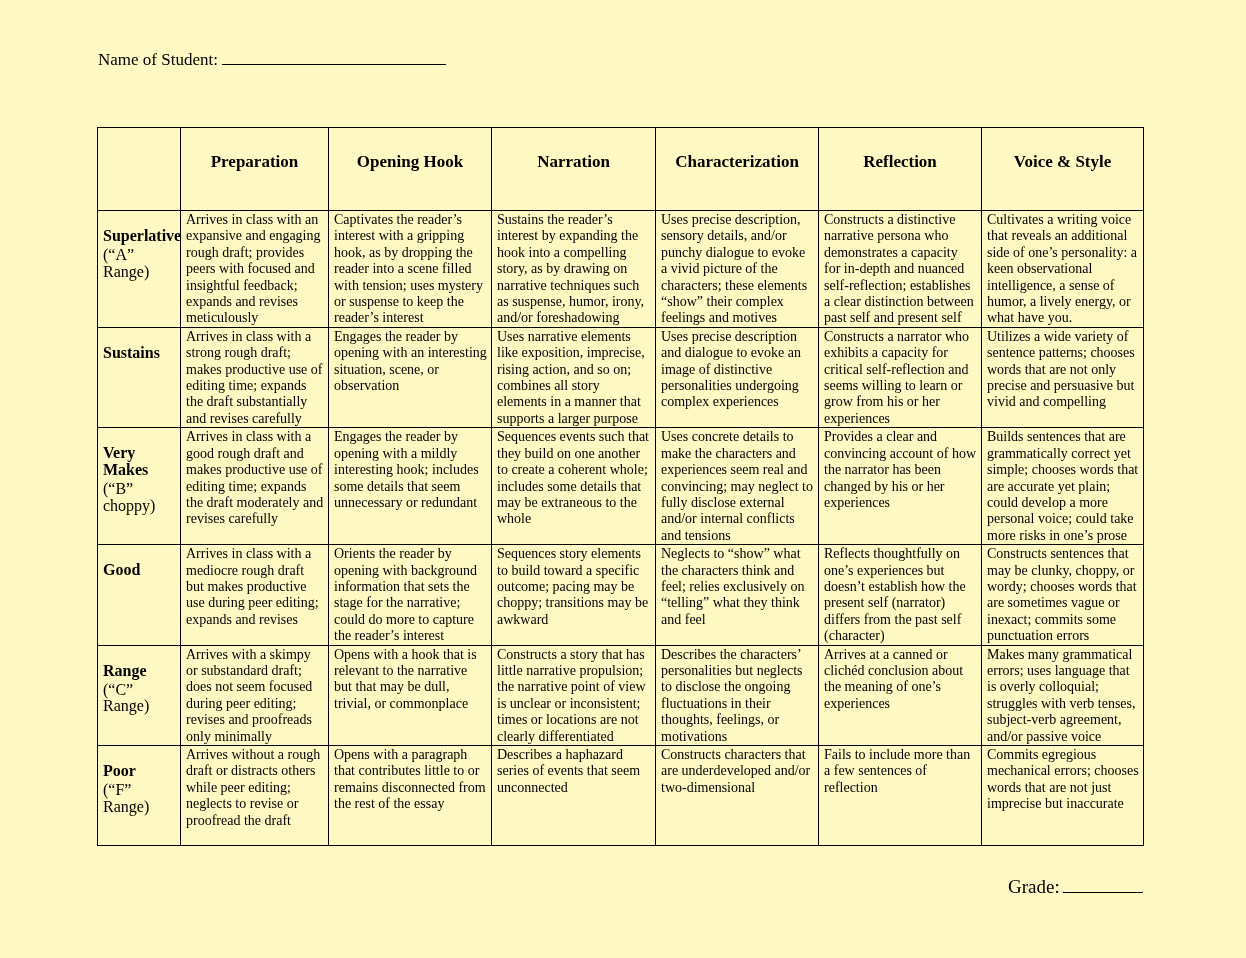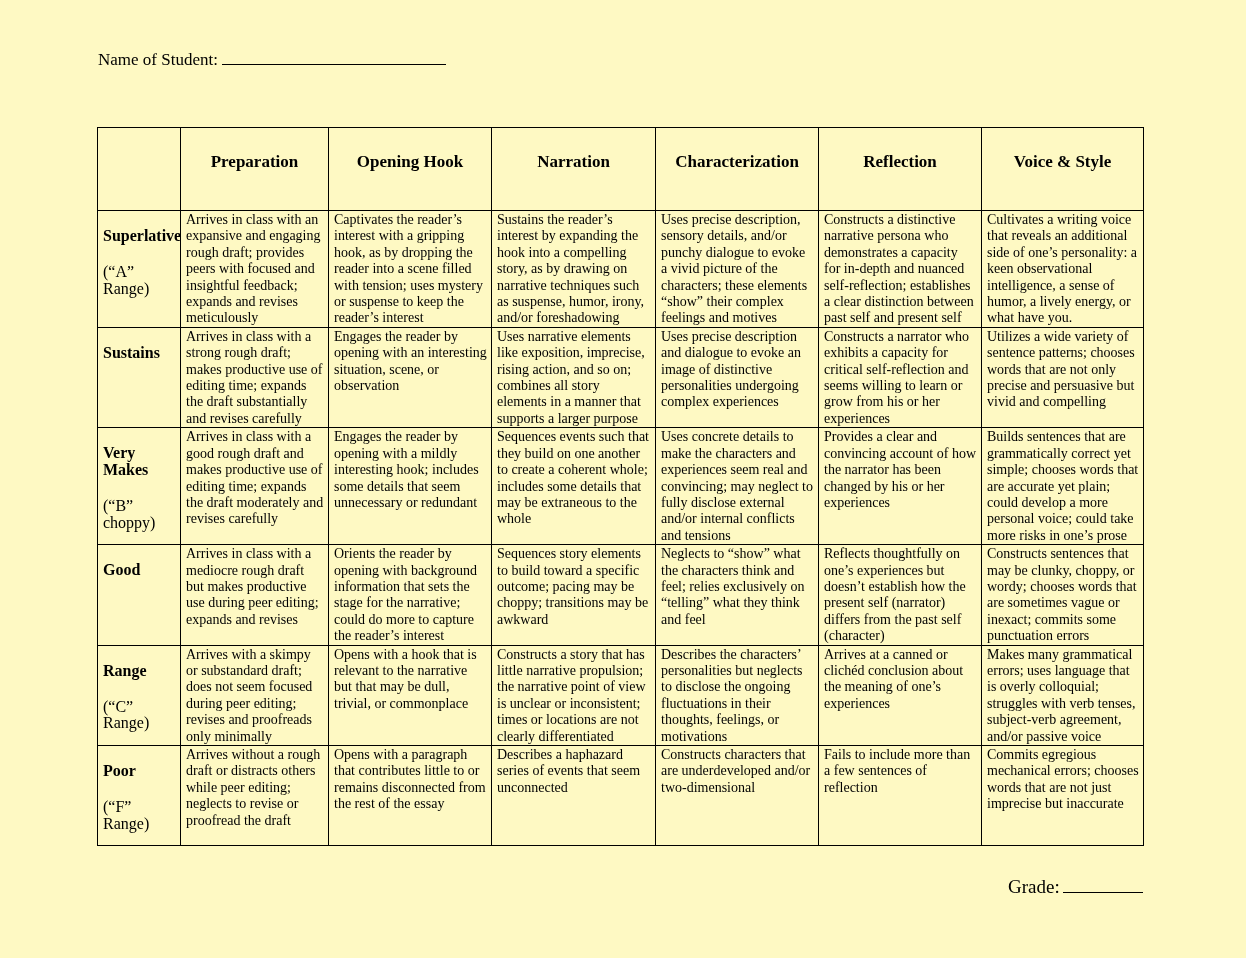--- a/index.html
+++ b/index.html
@@ -65,21 +65,21 @@
     font-size: 14px;
     line-height: 16.4px;
     padding: 1px 4px 0 5px;
   }
   td.rowlabel {
     font-size: 16px;
     line-height: 16.4px;
     padding: 17px 3px 0 5px;
   }
   .level-name { font-weight: bold; }
-  .level-range { margin-top: 20px; }
+  .level-range { margin-top: 3px; }
   tr.hdr  { height: 83px; }
   tr.r0 { height: 114px; }
   tr.r1 { height: 100px; }
   tr.r2 { height: 114px; }
   tr.r3 { height: 99px; }
   tr.r4 { height: 98px; }
   tr.r5 { height: 100px; }
   .grade-line {
     position: absolute;
     left: 1008px;

